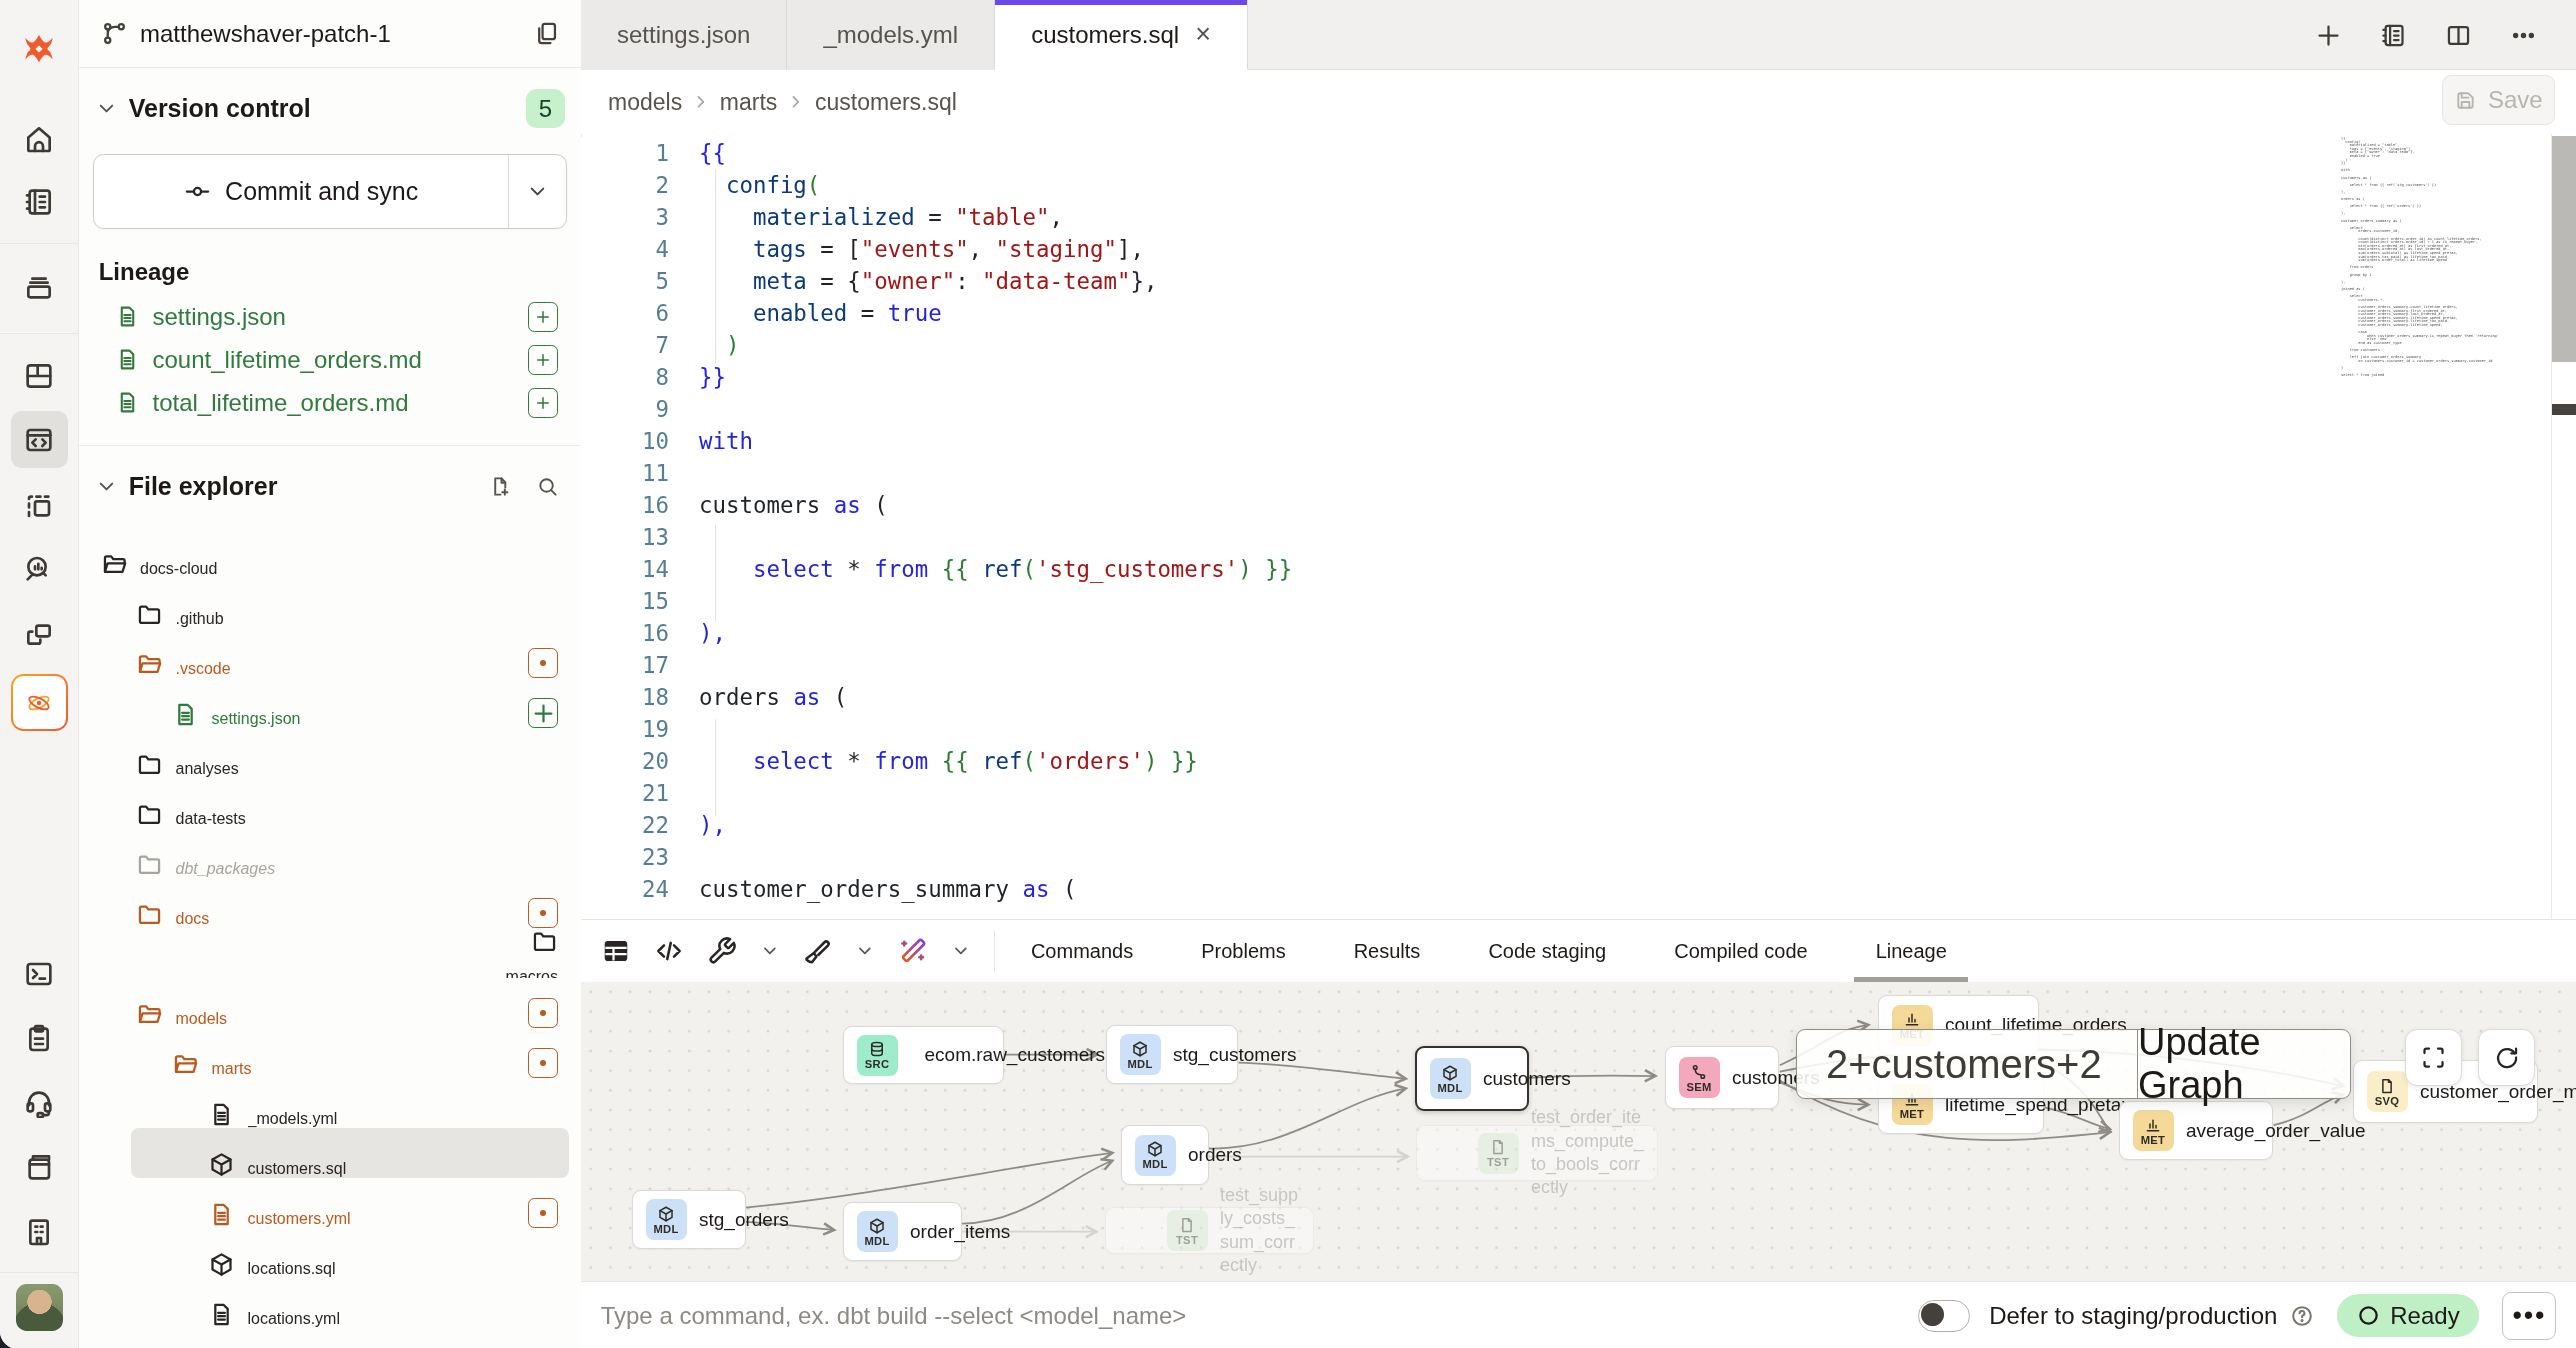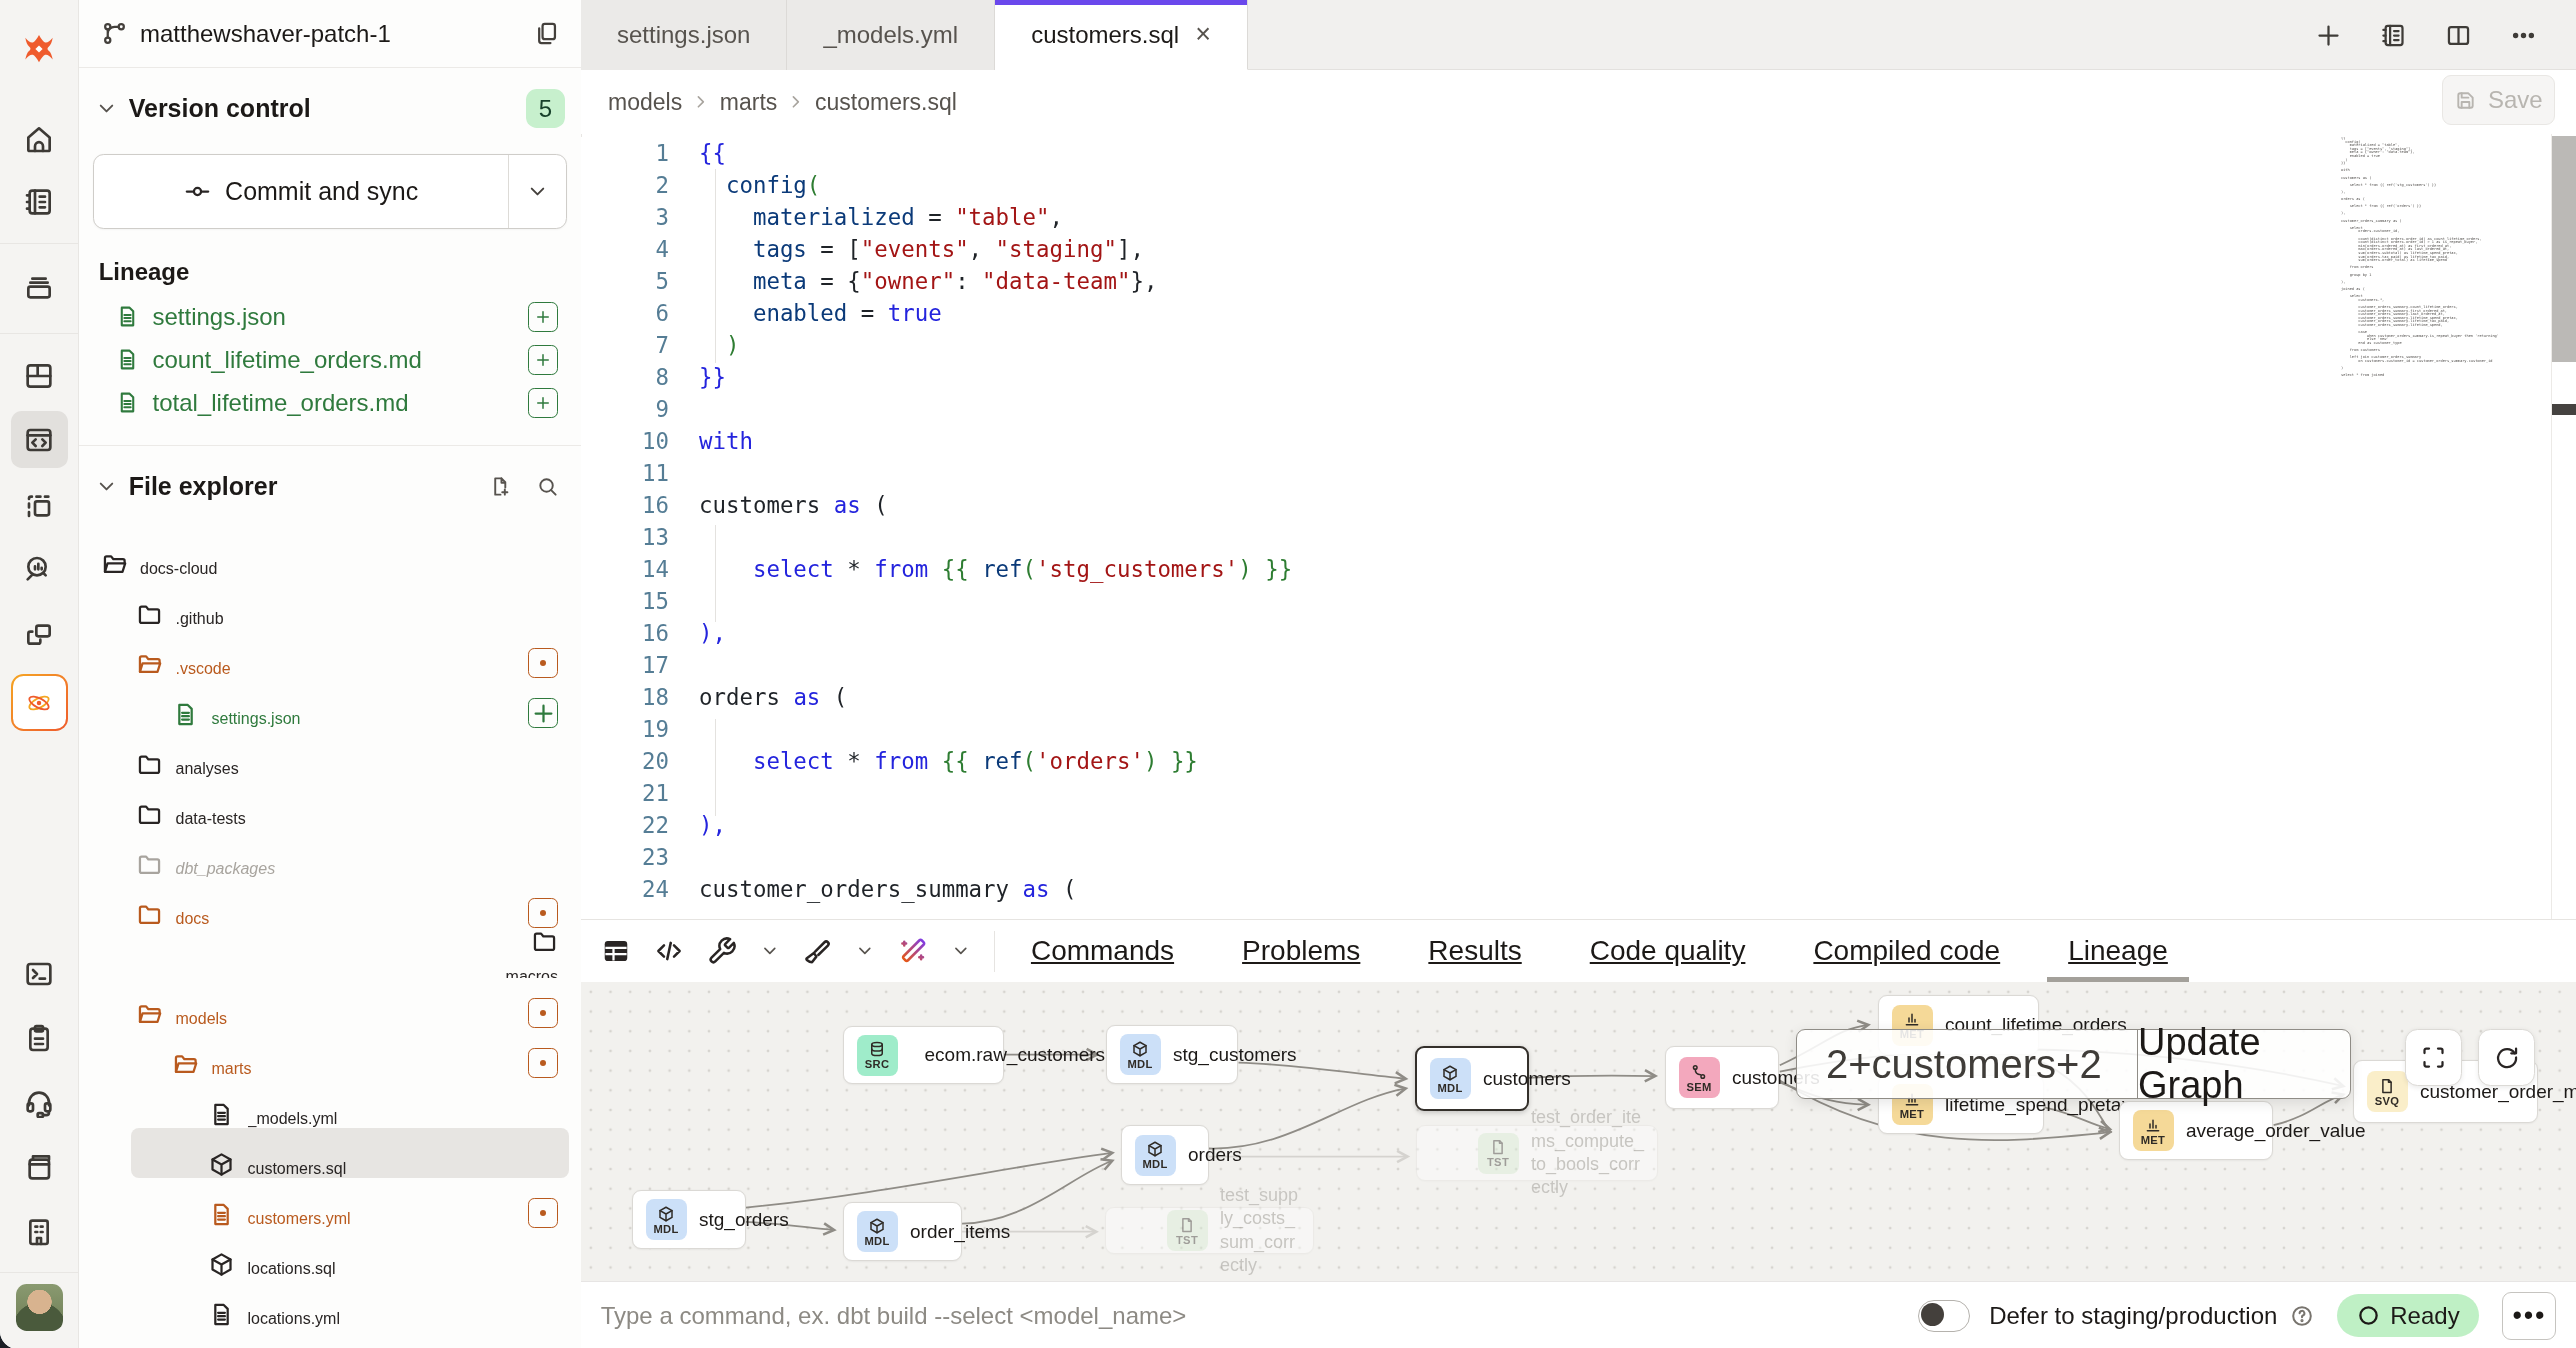--- a/index.html
+++ b/index.html
@@ -86,21 +86,21 @@
   #vscroll{position:absolute;top:134px;left:1970px;width:25px;height:785px;border-left:0.9px solid #eceae7;}
   #vscroll .thumb{position:absolute;top:1.8px;left:0;width:25px;height:226px;background:#bbb9b6;}
   #vscroll .mark{position:absolute;top:270px;left:0;width:25px;height:10.7px;background:#454240;}
 
   
   #ptabs{position:absolute;top:919px;left:0;right:0;height:63px;background:#fff;border-top:0.9px solid #e6e4e1;display:flex;align-items:center;}
   #ptools{display:flex;align-items:center;gap:23px;padding:0 19.7px;color:#292524;}
   #ptools svg{width:30px;height:30px;}
   #ptools .chev svg{width:19.7px;height:19.7px;color:#57534e;}
   #pdiv{width:0.9px;height:41px;background:#e6e4e1;margin:0 27px 0 3.6px;}
-  .ptab{position:relative;font-size:28px;color:#1c1917;padding:0 9px;margin-right:50px;height:63px;display:flex;align-items:center;text-decoration:underline;}
+  .ptab{position:relative;font-size:20px;color:#1c1917;padding:0 9px;margin-right:50px;height:63px;display:flex;align-items:center;}
   .ptab.active::after{content:"";position:absolute;left:-12.5px;right:-12.5px;bottom:0;height:5.4px;background:#a3a09a;}
 
   
   #canvas{position:absolute;top:982px;left:0;width:1995px;height:299px;background:#f2f1ee;overflow:hidden;
      background-image:radial-gradient(circle,#d6d4cf 1.4px,rgba(0,0,0,0) 1.6px);background-size:19.7px 19.7px;}
   #edges{position:absolute;left:0;top:0;z-index:1;}
   .lnode{position:absolute;background:#fff;border:1.3px solid #dbd9d5;border-radius:9px;display:flex;align-items:center;gap:12.5px;padding:0 12.5px;z-index:3;box-shadow:0 0.9px 1.8px rgba(0,0,0,.05);}
   .lnode .nm{font-size:19px;color:#1c1917;}
   .lnode.sel{border:2.7px solid #34302b;box-shadow:0 1.8px 5.4px rgba(0,0,0,.18);}
   .lnode.ghost{opacity:.42;border-color:#e4e2df;z-index:2;}
@@ -760,21 +760,21 @@
             <svg viewBox="0 0 24 24" class="ic">
               <path d="M6 9l6 6 6-6"></path>
             </svg>
           </span>
       </div>
       <div id="pdiv"></div>
       <div id="ptab-list" style="display:flex;align-items:center;height:63px;">
           <div class="ptab">Commands</div>
           <div class="ptab">Problems</div>
           <div class="ptab">Results</div>
-          <div class="ptab">Code quality</div>
+          <div class="ptab">Code staging</div>
           <div class="ptab">Compiled code</div>
           <div class="ptab active">Lineage</div>
         </div>
     </div>
 
     <div id="canvas">
       <svg id="edges" width="1995" height="299" viewBox="0 0 2230 334">
         <defs>
           <marker id="arr" viewBox="0 0 10 10" refX="7.5" refY="5" markerWidth="9" markerHeight="9" orient="auto">
               <path d="M1.5 1.5 8 5 1.5 8.5" fill="none" stroke="#8f8c86" stroke-width="1.6"></path>

